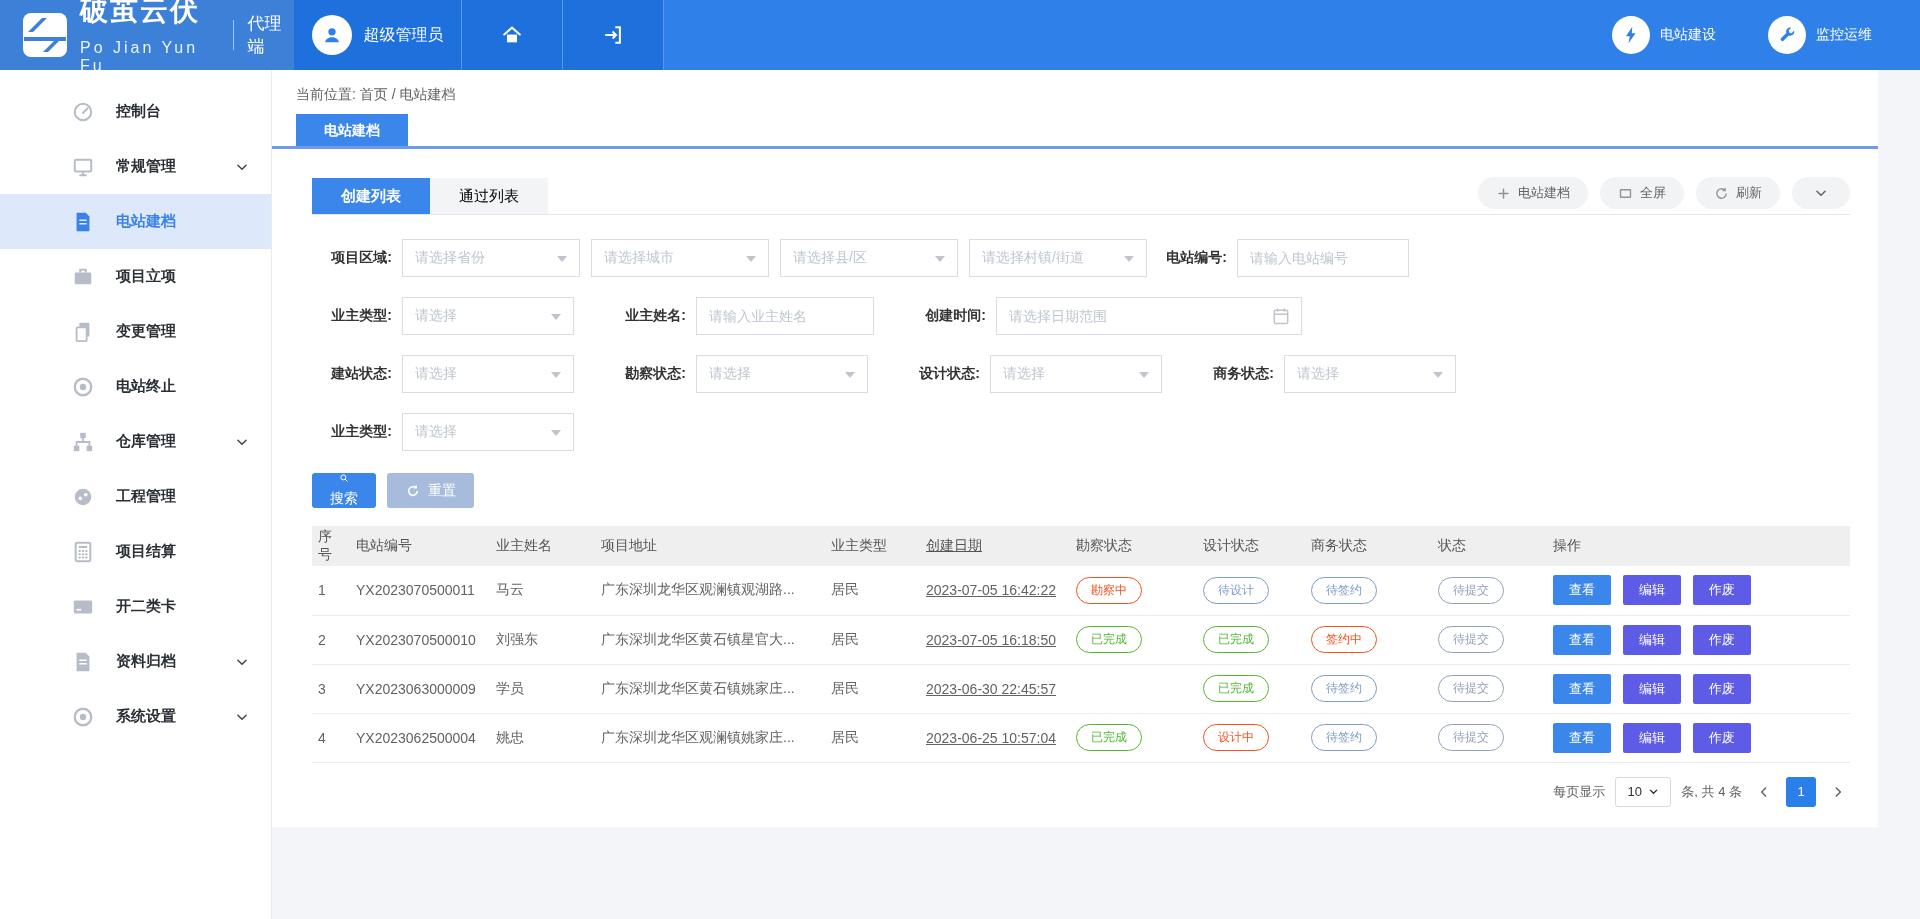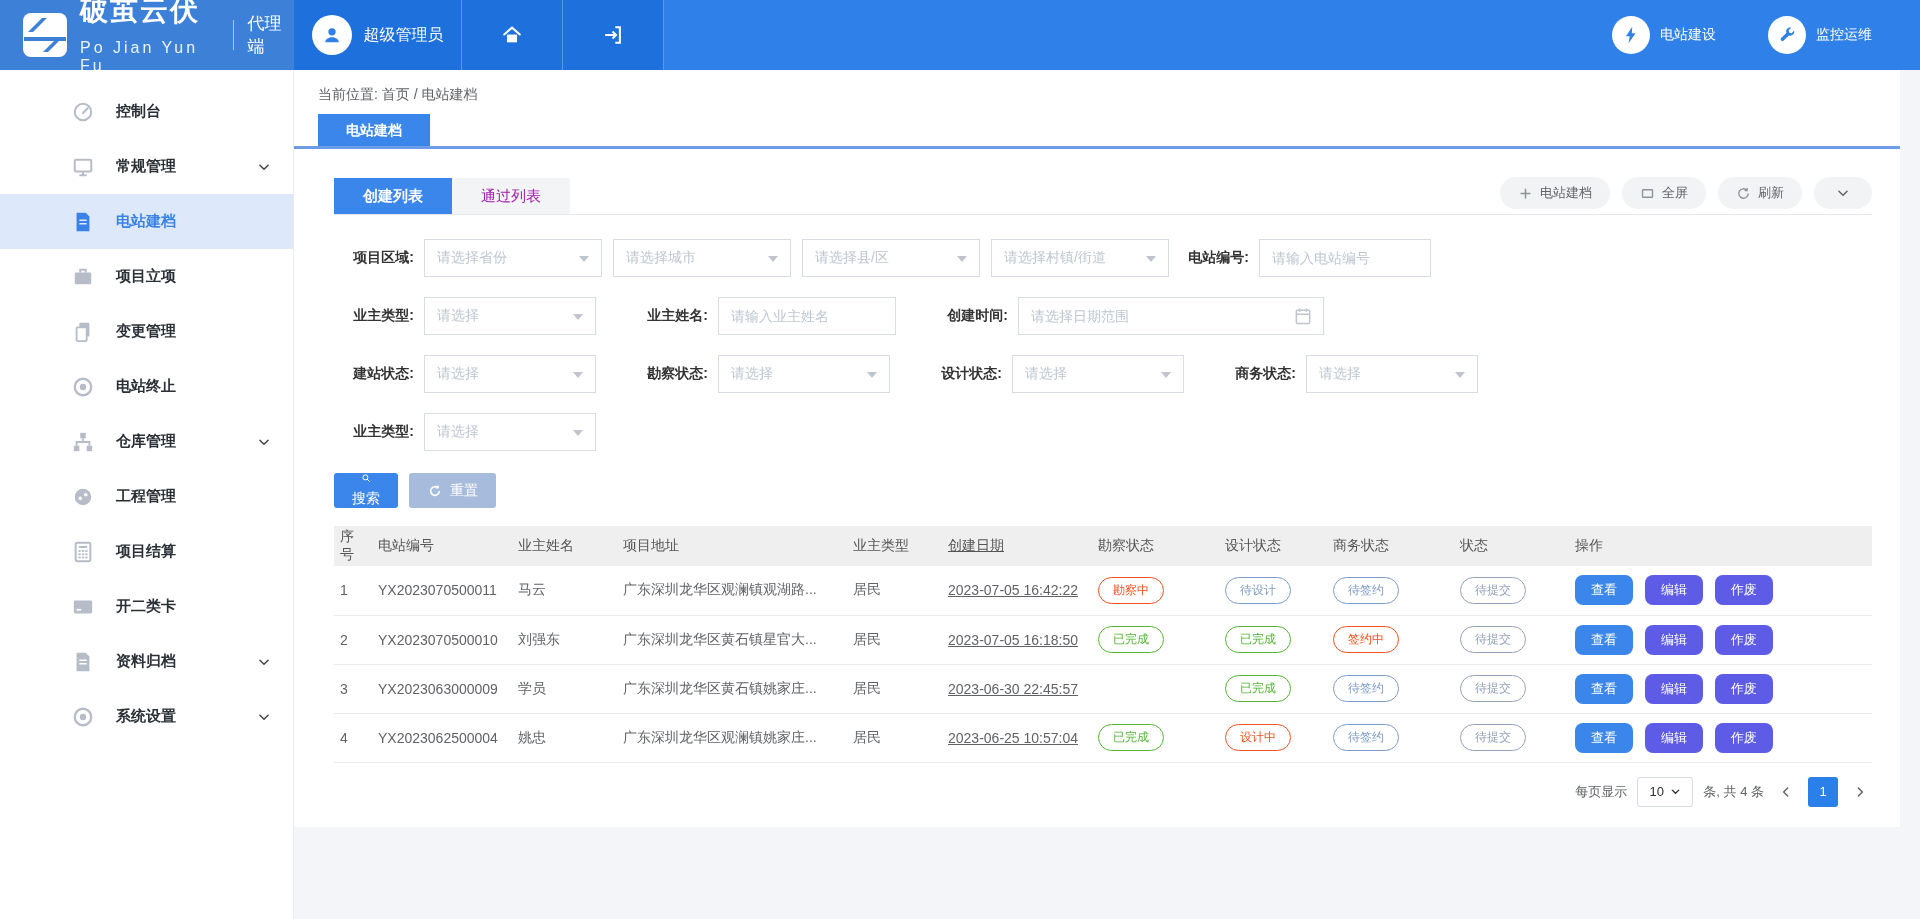--- a/index.html
+++ b/index.html
@@ -20,41 +20,41 @@
   .hdr-cell.user { width:168px; gap:12px; }
   .hdr-cell.sq { width:101px; cursor:pointer; }
   .avatar { width:40px; height:40px; border-radius:50%; background:#fff; display:flex; align-items:center; justify-content:center; }
   .user-name { font-size:16px; }
   .hdr-right { margin-left:auto; display:flex; align-items:center; gap:52px; padding-right:48px; }
   .hdr-app { display:flex; align-items:center; gap:10px; cursor:pointer; font-size:14px; }
   .circle-ico { width:38px; height:38px; border-radius:50%; background:#fff; display:flex; align-items:center; justify-content:center; }
 
   
   .body-wrap { display:flex; height:849px; }
-  .sidebar { width:294px; flex:none; background:#fff; border-right:1px solid #e8ebf0; padding-top:14px; }
+  .sidebar { width:272px; flex:none; background:#fff; border-right:1px solid #e8ebf0; padding-top:14px; }
   .sitem { height:55px; display:flex; align-items:center; padding:0 22px 0 72px; cursor:pointer; color:#2b2f36; }
   .sitem .micon { color:#b6bdc8; margin-right:22px; display:flex; }
   .sitem .slabel { font-size:15px; font-weight:bold; }
   .sitem .chev { margin-left:auto; color:#444; display:flex; }
   .sitem.active { background:#dde9fb; color:#3a82e8; }
   .sitem.active .micon { color:#3a82e8; }
 
   .main { flex:1; background:#f3f5f9; }
   .panel { width:1606px; background:#fff; }
   .crumb-row { padding:16px 0 10px 24px; font-size:14px; color:#606266; }
   .page-tab { display:inline-block; margin-left:24px; height:32px; line-height:32px; padding:0 28px;
     background:#3a86ea; color:#fff; font-size:14px; font-weight:bold; cursor:pointer; }
   .blue-line { height:3px; background:#6d9ce8; }
   .card { padding:28px 28px 20px 40px; }
 
   
   .tabs-row { display:flex; align-items:flex-end; border-bottom:1px solid #e4e7ed; }
   .ltab { width:118px; height:36px; line-height:36px; text-align:center; font-size:15px; cursor:pointer; }
   .ltab.on { background:#3a86ea; color:#fff; font-weight:bold; }
-  .ltab.off { background:#f3f4f5; color:#a21caf; }
+  .ltab.off { background:#f3f4f5; color:#000000; }
   .tool-pills { margin-left:auto; display:flex; gap:12px; margin-bottom:5px; }
   .pillbtn { height:32px; border-radius:16px; background:#f1f3f5; color:#606266; font-size:13px;
     display:flex; align-items:center; gap:7px; padding:0 18px; cursor:pointer; border:none; }
 
   
   .filters { margin-top:24px; }
   .frow { display:flex; margin-bottom:20px; }
   .fgroup { display:flex; align-items:center; margin-right:32px; }
   .flabel { width:90px; text-align:right; padding-right:10px; font-size:14px; font-weight:bold; color:#333; flex:none; }
   .fld { height:38px; border:1px solid #d8dce3; background:#fff; position:relative; display:flex; align-items:center; }
@@ -91,21 +91,21 @@
   th.c-status,td.c-status { width:115px; }
 
   .pill { display:inline-block; min-width:66px; text-align:center; padding:4px 10px; border-radius:14px;
     font-size:12px; border:1px solid; background:#fff; }
   .pill.orange { color:#f4511e; border-color:#f4511e; }
   .pill.green  { color:#52b632; border-color:#52b632; }
   .pill.wait   { color:#7d9cc9; border-color:#7d9cc9; }
   .pill.muted  { color:#93a2ba; border-color:#93a2ba; }
   .blank { display:inline-block; }
 
-  .abtn { color:#fff; font-size:13px; border:none; border-radius:8px; padding:6px 16px; margin-right:8px;
+  .abtn { color:#fff; font-size:13px; border:none; border-radius:2px; padding:6px 16px; margin-right:8px;
     cursor:pointer; font-family:inherit; }
   .abtn.view { background:#3a86ea; }
   .abtn.edit, .abtn.void { background:#5e5ce6; }
 
   
   .pager { display:flex; align-items:center; justify-content:flex-end; gap:10px; margin-top:14px;
     font-size:13px; color:#606266; }
   .pp-select { width:56px; height:30px; border:1px solid #d6dae1; border-radius:3px; display:flex;
     align-items:center; justify-content:center; gap:6px; cursor:pointer; font-size:13px; color:#303133; }
   .pg-chev { display:flex; align-items:center; cursor:pointer; color:#606266; padding:0 4px; }

